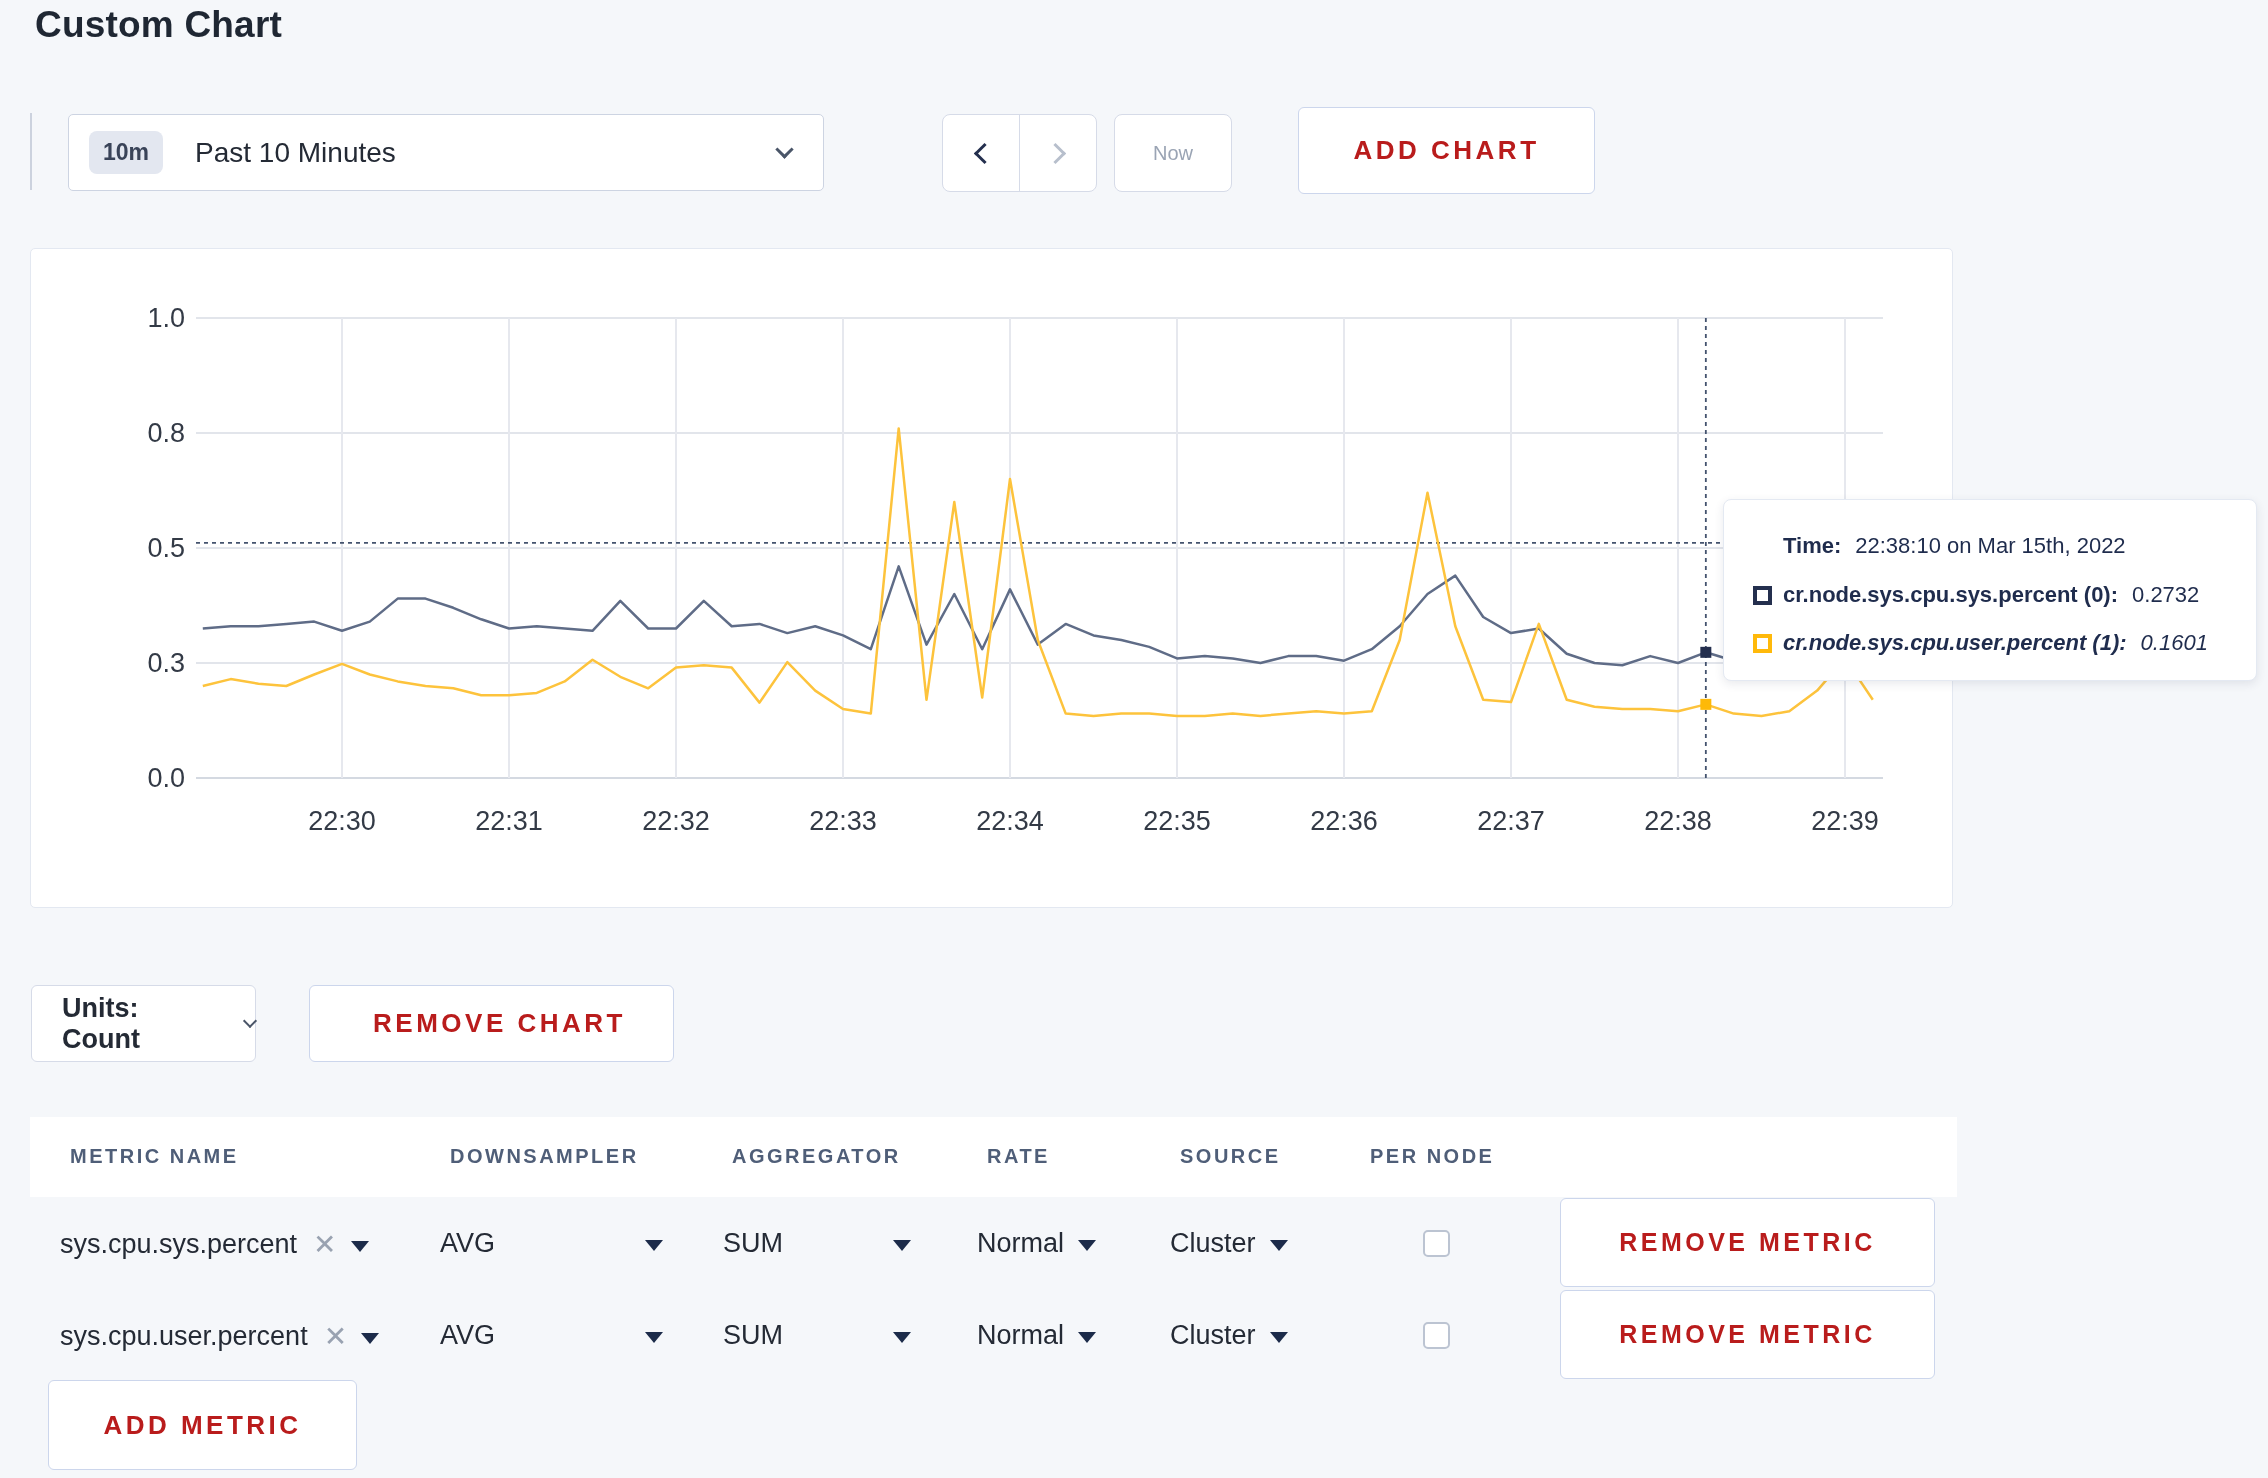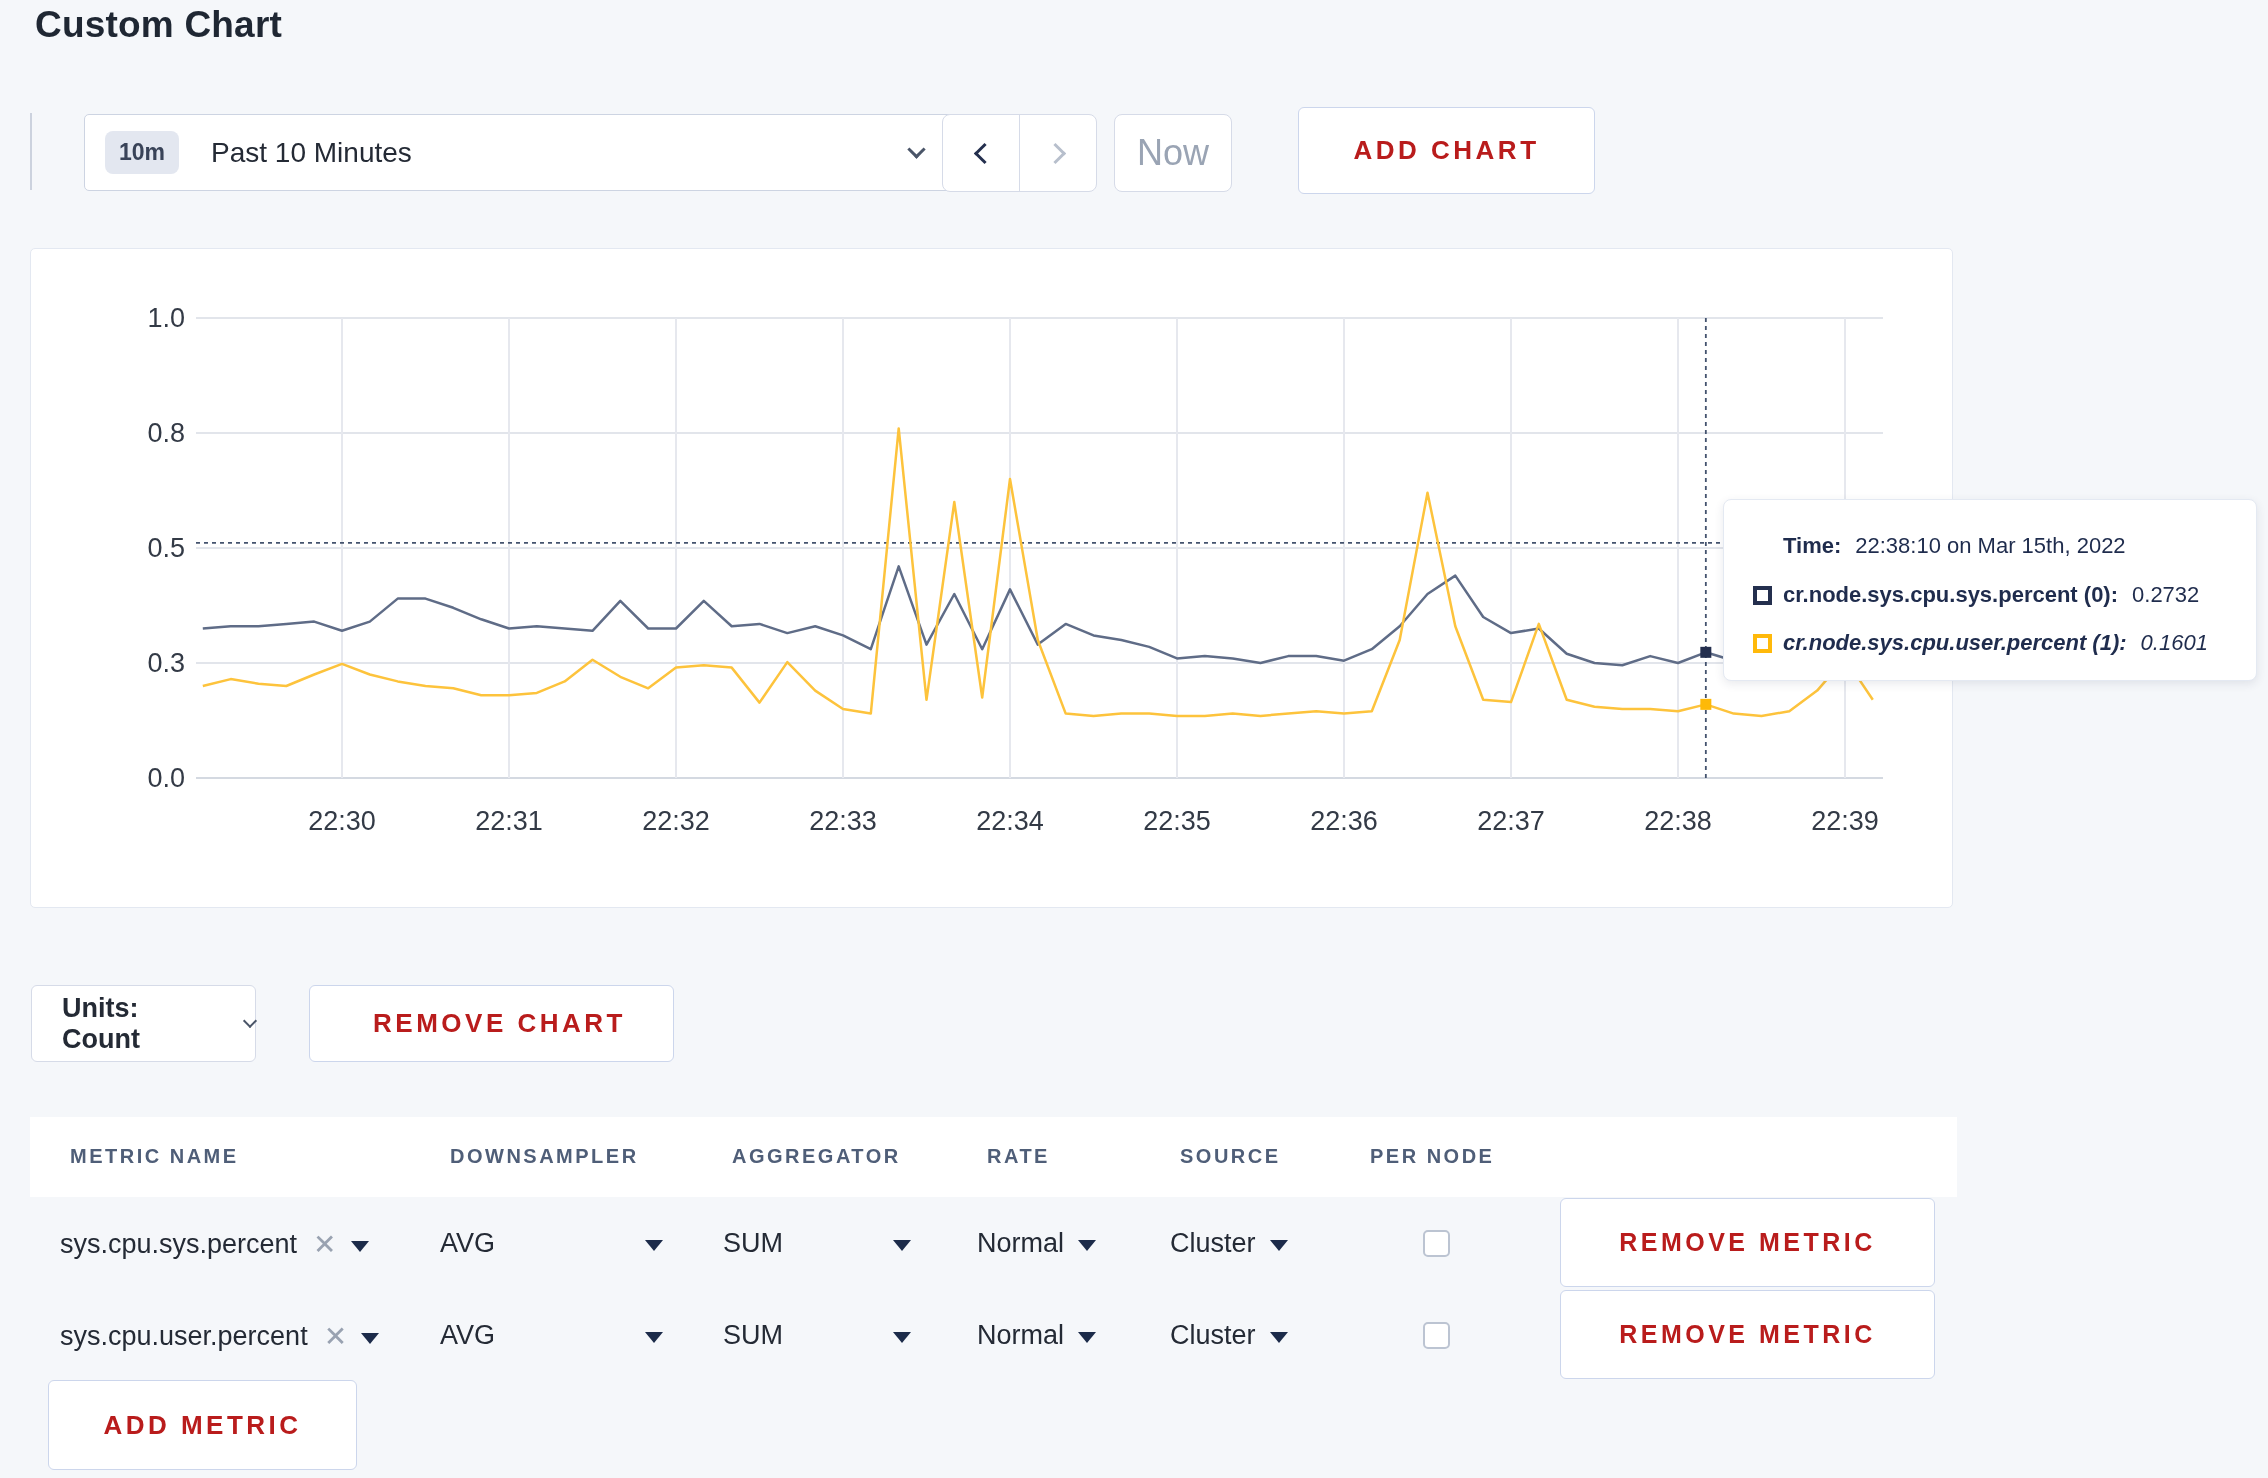--- a/index.html
+++ b/index.html
@@ -5,41 +5,41 @@
   * { margin:0; padding:0; box-sizing:border-box; }
   html,body { width:2268px; height:1478px; background:#f5f7fa; overflow:hidden;
     font-family:"Liberation Sans", sans-serif; color:#242a35; }
   .abs { position:absolute; }
   #stage { position:relative; width:2268px; height:1478px; }
 
   .page-title { left:35px; top:4px; font-size:37px; font-weight:700; color:#1f2733; letter-spacing:.2px; }
 
   .vdivider { left:30px; top:113px; width:2px; height:77px; background:#ccd2de; }
 
-  .time-select { left:84px; top:114px; width:872px; height:77px; background:#fff;
+  .time-select { left:68px; top:114px; width:756px; height:77px; background:#fff;
     border:1px solid #cdd4e2; border-radius:5px; display:flex; align-items:center; }
   .time-badge { margin-left:20px; background:#e3e7f0; border-radius:8px; padding:8px 14px;
     font-size:23px; font-weight:bold; color:#394358; }
   .time-label { margin-left:32px; font-size:28px; color:#242a35; }
   .chev { display:inline-block; width:13px; height:13px; border-right:3px solid #4a5568;
     border-bottom:3px solid #4a5568; transform:rotate(45deg); }
   .time-chev { position:absolute; right:32px; top:28px; }
 
   .pager { left:942px; top:114px; width:155px; height:78px; background:#fff;
     border:1px solid #d6dbe8; border-radius:8px; display:flex; }
   .pager-cell { flex:1; display:flex; align-items:center; justify-content:center; }
   .pager-cell + .pager-cell { border-left:1px solid #d6dbe8; }
   .arrow-left { width:15px; height:15px; border-left:3.5px solid #242f4e; border-bottom:3.5px solid #242f4e;
     transform:rotate(45deg); margin-left:6px; }
   .arrow-right { width:15px; height:15px; border-right:3px solid #b7bfcc; border-top:3px solid #b7bfcc;
     transform:rotate(45deg); margin-right:6px; }
 
   .now-btn { left:1114px; top:114px; width:118px; height:78px; background:#fff;
     border:1px solid #d6dbe8; border-radius:8px; display:flex; align-items:center; justify-content:center;
-    font-size:36px; color:#9aa4b4; }
+    font-size:20px; color:#9aa4b4; }
 
   .blue-btn { background:#fff; border:1px solid #ccd6ec; border-radius:6px;
     display:flex; align-items:center; justify-content:center;
     color:#b91c1c; font-weight:600; letter-spacing:3.5px; font-size:26px; }
   .add-chart { left:1298px; top:107px; width:297px; height:87px; }
 
   .chart-card { left:30px; top:248px; width:1923px; height:660px; background:#fff;
     border:1px solid #e3e8f1; border-radius:5px; }
 
   #chart-svg { left:0; top:0; width:2268px; height:1478px; pointer-events:none; }

